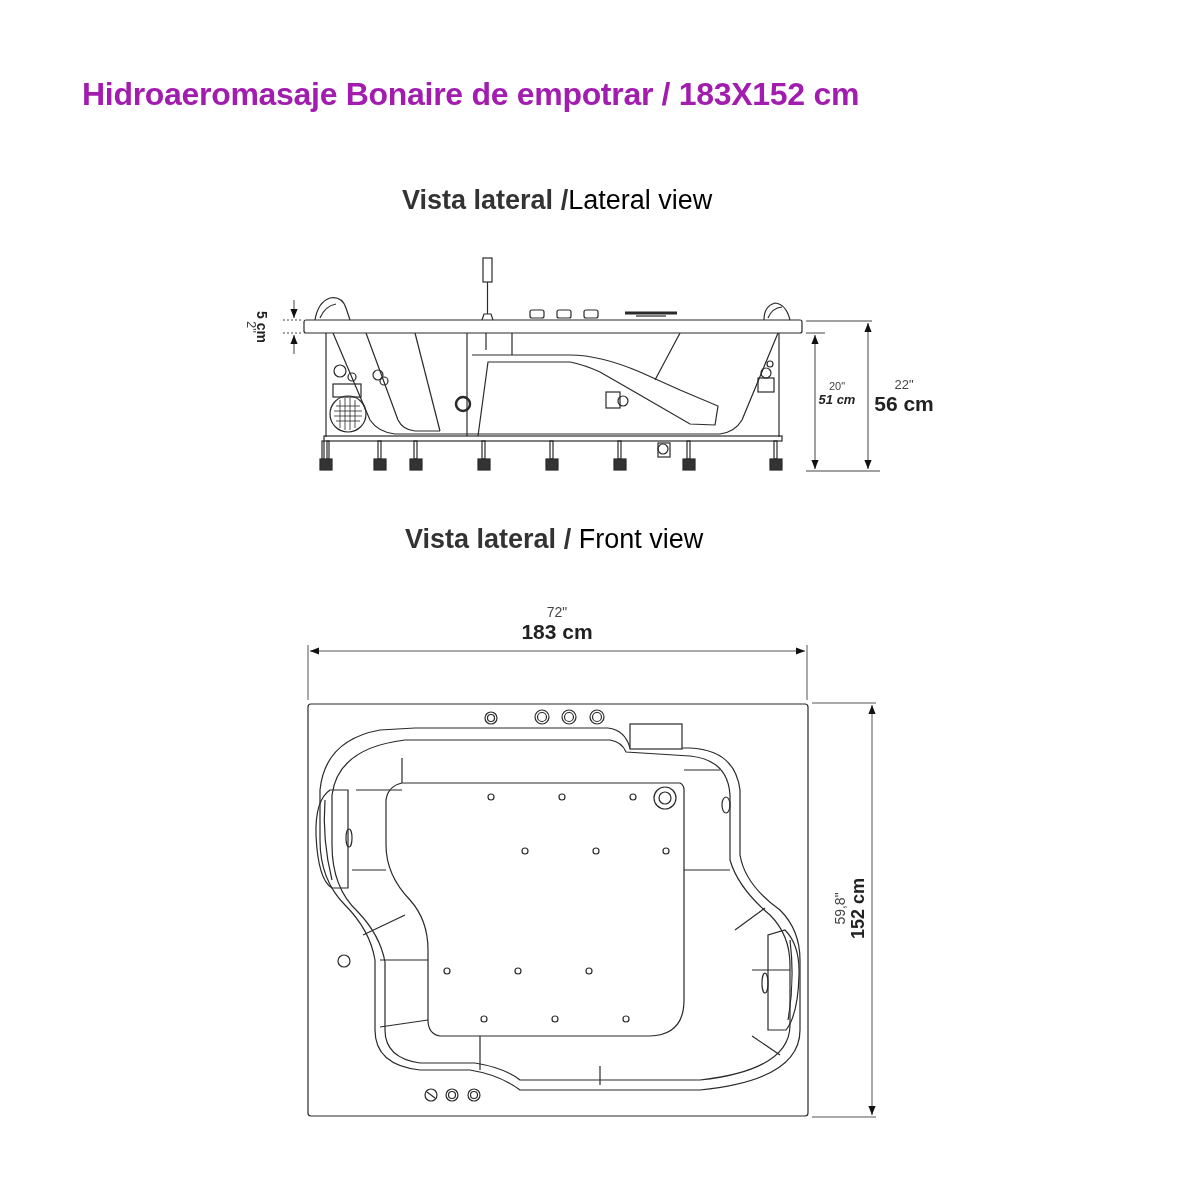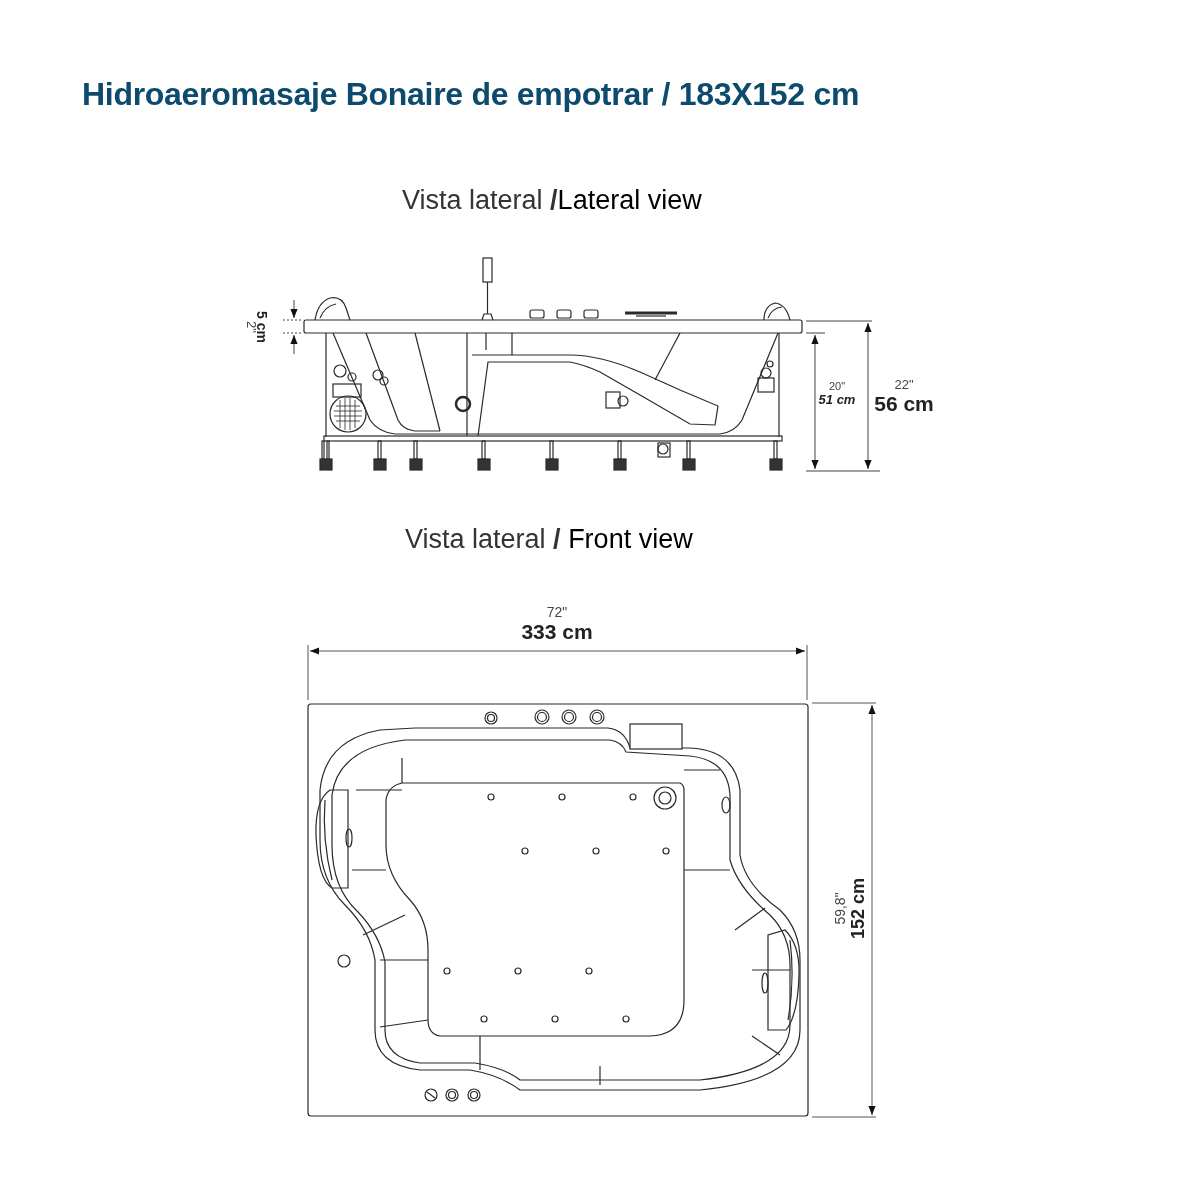--- a/index.html
+++ b/index.html
@@ -1,19 +1,19 @@
 <!DOCTYPE html>
 <html><head>
 <meta charset="utf-8">
 <style>
   html, body { margin: 0; padding: 0; background: #ffffff; }
   body { width: 1200px; height: 1200px; position: relative; overflow: hidden; font-family: "Liberation Sans", "DejaVu Sans", sans-serif; color: #2a2a2a; }
-  .title { position: absolute; left: 82px; top: 76px; font-size: 32px; font-weight: bold; letter-spacing: -0.3px; color: #0c4a6e; white-space: nowrap; }
+  .title { position: absolute; left: 82px; top: 76px; font-size: 32px; font-weight: bold; letter-spacing: -0.3px; color: #a21caf; white-space: nowrap; }
   .view-heading { position: absolute; font-size: 27px; white-space: nowrap; color: #333; }
-  .view-heading .es { font-weight: normal; }
+  .view-heading .es { font-weight: bold; }
   .view-heading .sep { font-weight: bold; }
   .view-heading .en { font-weight: normal; color: #000000; }
   #lateral-heading { left: 402px; top: 185px; }
   #front-heading { left: 405px; top: 524px; }
   svg.drawing { position: absolute; left: 0; top: 0; }
   .dim-label { position: absolute; white-space: nowrap; text-align: center; color: #222; }
   .dim-in { font-size: 13px; font-weight: normal; color: #444; }
   .dim-cm { font-size: 21px; font-weight: bold; }
   .dim-cm-lg { font-size: 18px; font-weight: bold; }
 </style>
@@ -228,18 +228,18 @@
   <div class="dim-in" style="font-size:11px;">20"</div>
   <div class="dim-cm" style="font-size:13px;font-style:italic;">51 cm</div>
 </div>
 <div class="dim-label" style="left:872px; top:377px; width:64px;">
   <div class="dim-in">22"</div>
   <div class="dim-cm">56 cm</div>
 </div>
 
 <div class="dim-label" style="left:507px; top:604px; width:100px;">
   <div class="dim-in" style="font-size:14px;">72"</div>
-  <div class="dim-cm">333 cm</div>
+  <div class="dim-cm">183 cm</div>
 </div>
 <div class="dim-label" style="left:800px; top:890px; width:100px; transform: rotate(-90deg);">
   <div class="dim-in" style="font-size:14px;">59,8"</div>
   <div class="dim-cm-lg">152 cm</div>
 </div>
 
 </body></html>

